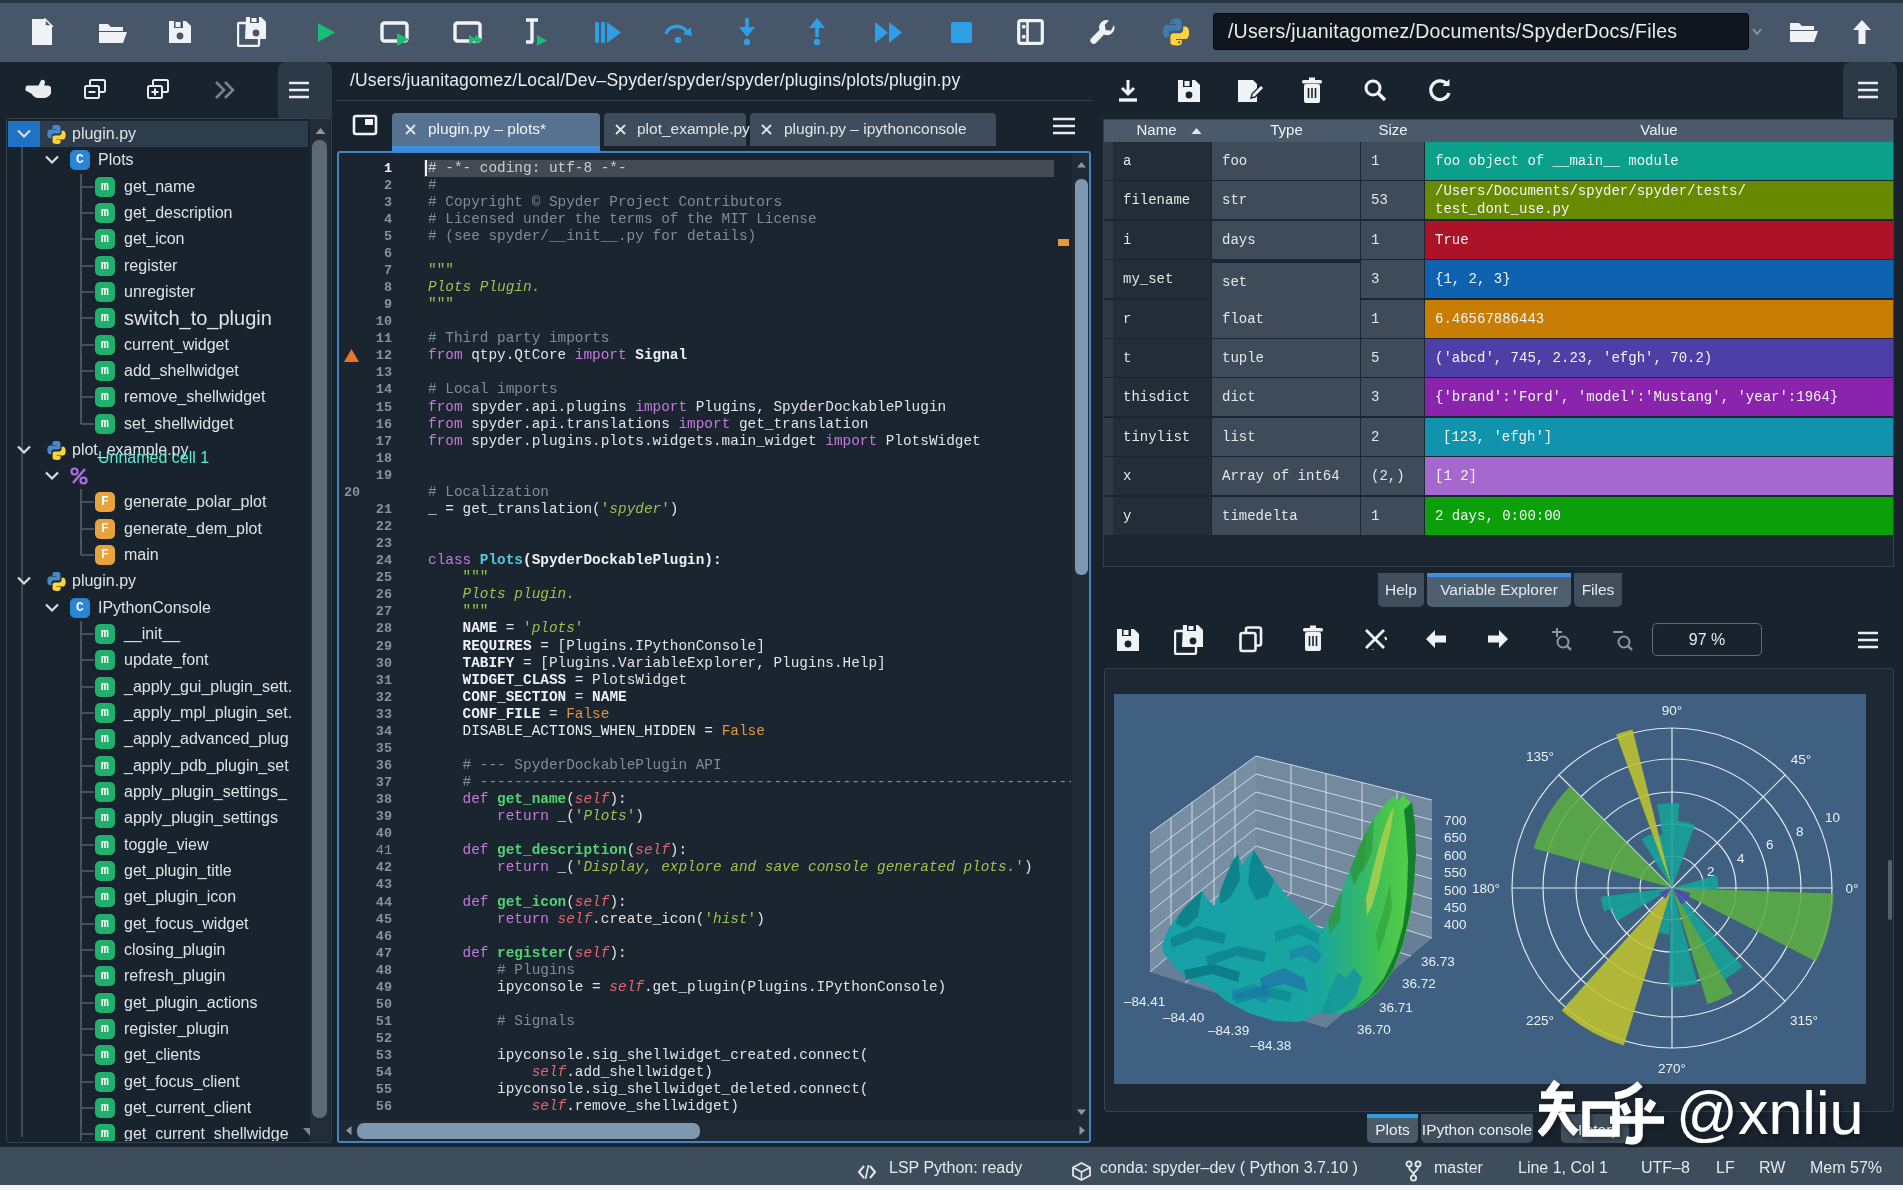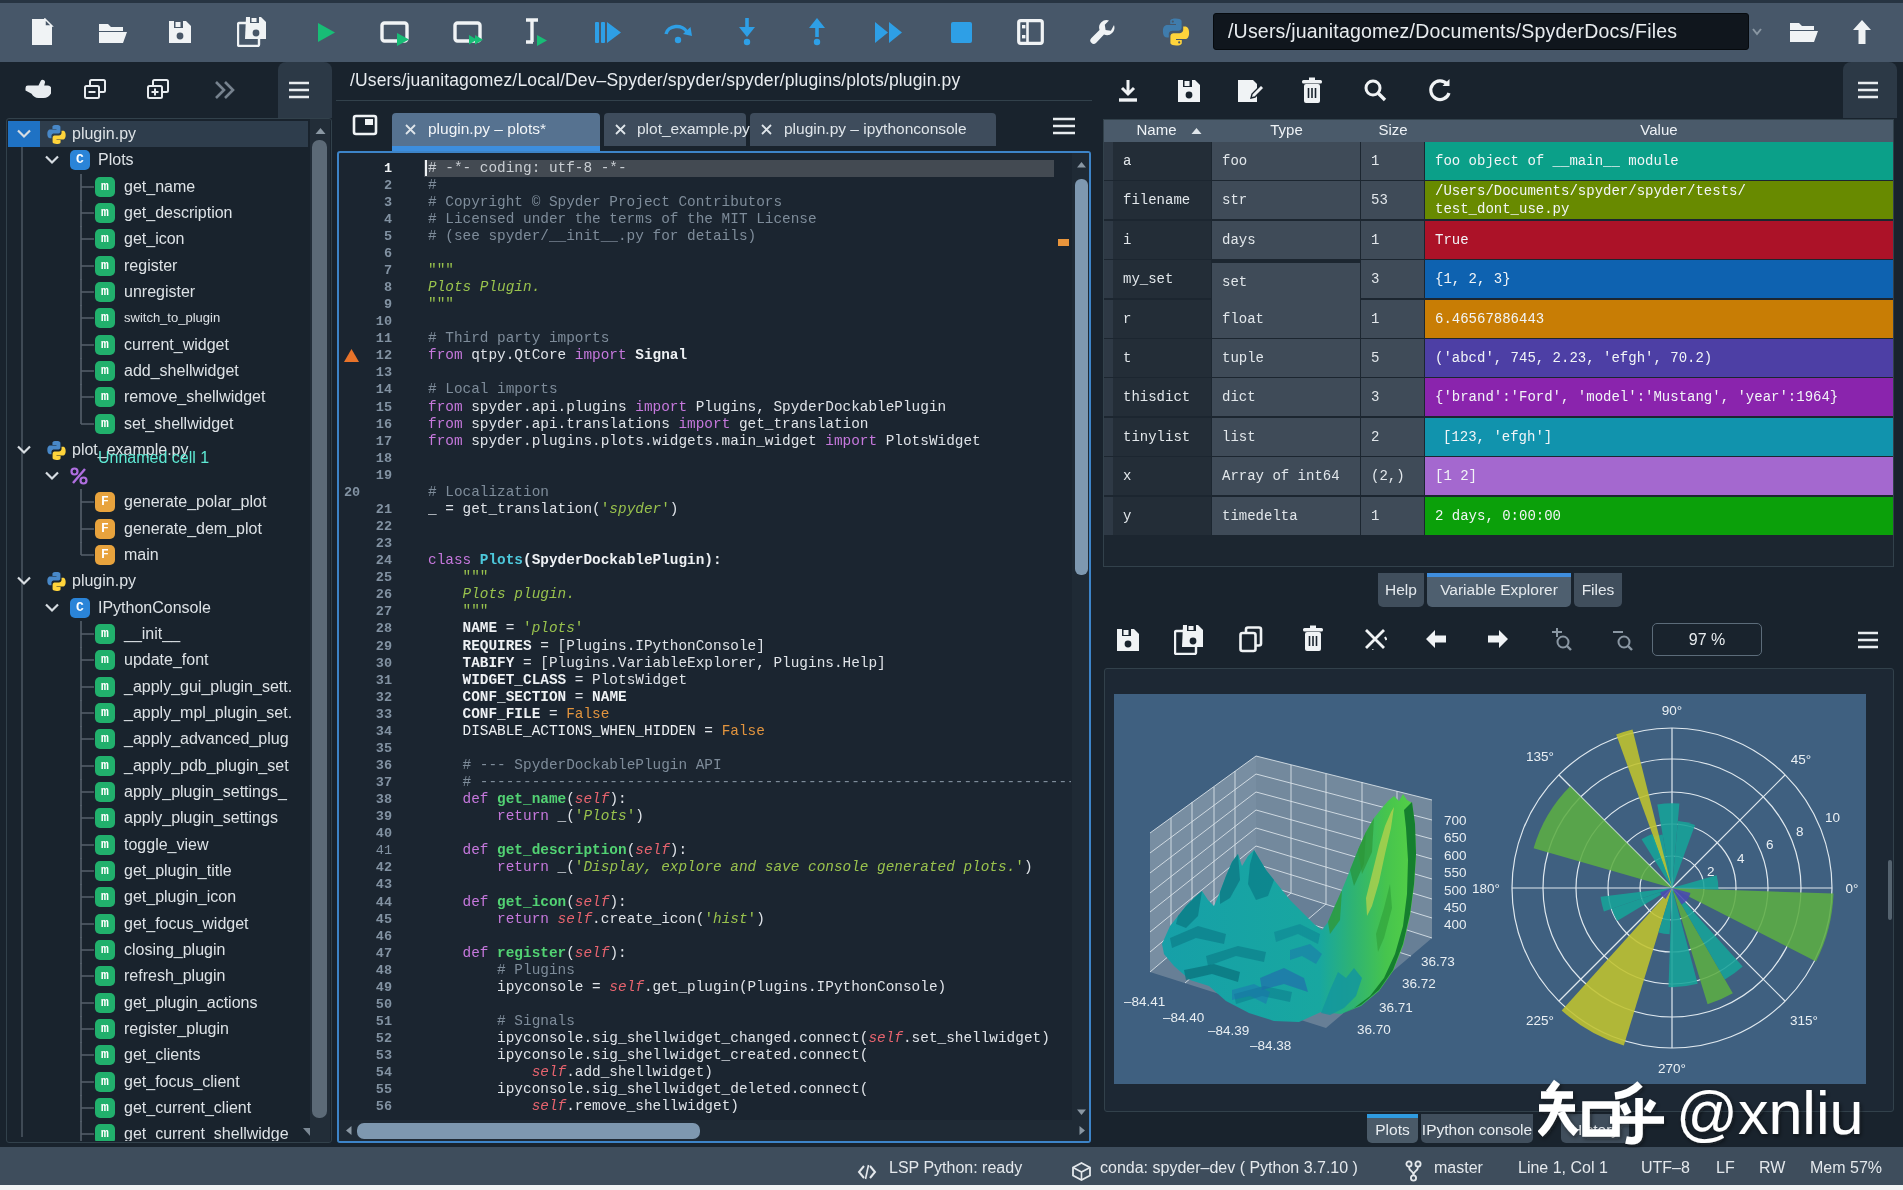--- a/index.html
+++ b/index.html
@@ -183,21 +183,21 @@
     <div class="a" style="left:117px;top:137px;color:#dde2e6;font-size:16px;line-height:20px;white-space:nowrap">register</div>
     <svg class="a" style="left:73px;top:160px" width="18" height="27" viewBox="0 0 18 27">
       <path d="M1 0 v27 M1 13 h13" stroke="#55606b" stroke-width="1.6" fill="none"></path>
     </svg>
     <div class="a" style="left:88px;top:162.92000000000002px;width:20px;height:20px;background:#21b06c;border-radius:5px;color:#fff;font-size:13px;font-weight:bold;text-align:center;line-height:20px;font-family:'Liberation Mono',monospace">m</div>
     <div class="a" style="left:117px;top:163px;color:#dde2e6;font-size:16px;line-height:20px;white-space:nowrap">unregister</div>
     <svg class="a" style="left:73px;top:186px" width="18" height="27" viewBox="0 0 18 27">
       <path d="M1 0 v27 M1 13 h13" stroke="#55606b" stroke-width="1.6" fill="none"></path>
     </svg>
     <div class="a" style="left:88px;top:189.24px;width:20px;height:20px;background:#21b06c;border-radius:5px;color:#fff;font-size:13px;font-weight:bold;text-align:center;line-height:20px;font-family:'Liberation Mono',monospace">m</div>
-    <div class="a" style="left:117px;top:189px;color:#dde2e6;font-size:13px;line-height:20px;white-space:nowrap">switch_to_plugin</div>
+    <div class="a" style="left:117px;top:189px;color:#dde2e6;font-size:20px;line-height:20px;white-space:nowrap">switch_to_plugin</div>
     <svg class="a" style="left:73px;top:213px" width="18" height="27" viewBox="0 0 18 27">
       <path d="M1 0 v27 M1 13 h13" stroke="#55606b" stroke-width="1.6" fill="none"></path>
     </svg>
     <div class="a" style="left:88px;top:215.56px;width:20px;height:20px;background:#21b06c;border-radius:5px;color:#fff;font-size:13px;font-weight:bold;text-align:center;line-height:20px;font-family:'Liberation Mono',monospace">m</div>
     <div class="a" style="left:117px;top:216px;color:#dde2e6;font-size:16px;line-height:20px;white-space:nowrap">current_widget</div>
     <svg class="a" style="left:73px;top:239px" width="18" height="27" viewBox="0 0 18 27">
       <path d="M1 0 v27 M1 13 h13" stroke="#55606b" stroke-width="1.6" fill="none"></path>
     </svg>
     <div class="a" style="left:88px;top:241.88px;width:20px;height:20px;background:#21b06c;border-radius:5px;color:#fff;font-size:13px;font-weight:bold;text-align:center;line-height:20px;font-family:'Liberation Mono',monospace">m</div>
     <div class="a" style="left:117px;top:242px;color:#dde2e6;font-size:16px;line-height:20px;white-space:nowrap">add_shellwidget</div>
@@ -478,21 +478,20 @@
     <div class="a mono" style="left:5px;top:791.7px;width:48px;text-align:right;color:#8292a2;font-weight:bold;font-size:13.5px;line-height:17px">47</div>
     <div class="a mono" style="left:89px;top:791.7px;font-size:14.4px;line-height:17px;white-space:pre"><span style="color:#dfe3e8">    </span><span style="color:#c678dd">def </span><span style="color:#52d273;font-weight:bold">register</span><span style="color:#dfe3e8">(</span><span style="color:#e8646f;font-style:italic">self</span><span style="color:#dfe3e8">):</span></div>
     <div class="a mono" style="left:5px;top:808.8px;width:48px;text-align:right;color:#8292a2;font-weight:bold;font-size:13.5px;line-height:17px">48</div>
     <div class="a mono" style="left:89px;top:808.8px;font-size:14.4px;line-height:17px;white-space:pre"><span style="color:#dfe3e8">        </span><span style="color:#7e8c9a"># Plugins</span></div>
     <div class="a mono" style="left:5px;top:825.9px;width:48px;text-align:right;color:#8292a2;font-weight:bold;font-size:13.5px;line-height:17px">49</div>
     <div class="a mono" style="left:89px;top:825.9px;font-size:14.4px;line-height:17px;white-space:pre"><span style="color:#dfe3e8">        </span><span style="color:#dfe3e8">ipyconsole = </span><span style="color:#e8646f;font-style:italic">self</span><span style="color:#dfe3e8">.get_plugin(Plugins.IPythonConsole)</span></div>
     <div class="a mono" style="left:5px;top:842.9px;width:48px;text-align:right;color:#8292a2;font-weight:bold;font-size:13.5px;line-height:17px">50</div>
     <div class="a mono" style="left:5px;top:860.0px;width:48px;text-align:right;color:#8292a2;font-weight:bold;font-size:13.5px;line-height:17px">51</div>
     <div class="a mono" style="left:89px;top:860.0px;font-size:14.4px;line-height:17px;white-space:pre"><span style="color:#dfe3e8">        </span><span style="color:#7e8c9a"># Signals</span></div>
     <div class="a mono" style="left:5px;top:877.1px;width:48px;text-align:right;color:#8292a2;font-weight:bold;font-size:13.5px;line-height:17px">52</div>
-    <div class="a mono" style="left:89px;top:877.1px;font-size:14.4px;line-height:17px;white-space:pre"><span style="color:#dfe3e8">        </span><span style="color:#dfe3e8">ipyconsole.sig_shellwidget_changed.connect(</span><span style="color:#e8646f;font-style:italic">self</span><span style="color:#dfe3e8">.set_shellwidget)</span></div>
     <div class="a mono" style="left:5px;top:894.1px;width:48px;text-align:right;color:#8292a2;font-weight:bold;font-size:13.5px;line-height:17px">53</div>
     <div class="a mono" style="left:89px;top:894.1px;font-size:14.4px;line-height:17px;white-space:pre"><span style="color:#dfe3e8">        </span><span style="color:#dfe3e8">ipyconsole.sig_shellwidget_created.connect(</span></div>
     <div class="a mono" style="left:5px;top:911.2px;width:48px;text-align:right;color:#8292a2;font-weight:bold;font-size:13.5px;line-height:17px">54</div>
     <div class="a mono" style="left:89px;top:911.2px;font-size:14.4px;line-height:17px;white-space:pre"><span style="color:#dfe3e8">            </span><span style="color:#e8646f;font-style:italic">self</span><span style="color:#dfe3e8">.add_shellwidget)</span></div>
     <div class="a mono" style="left:5px;top:928.3px;width:48px;text-align:right;color:#8292a2;font-weight:bold;font-size:13.5px;line-height:17px">55</div>
     <div class="a mono" style="left:89px;top:928.3px;font-size:14.4px;line-height:17px;white-space:pre"><span style="color:#dfe3e8">        </span><span style="color:#dfe3e8">ipyconsole.sig_shellwidget_deleted.connect(</span></div>
     <div class="a mono" style="left:5px;top:945.3px;width:48px;text-align:right;color:#8292a2;font-weight:bold;font-size:13.5px;line-height:17px">56</div>
     <div class="a mono" style="left:89px;top:945.3px;font-size:14.4px;line-height:17px;white-space:pre"><span style="color:#dfe3e8">            </span><span style="color:#e8646f;font-style:italic">self</span><span style="color:#dfe3e8">.remove_shellwidget)</span></div>
     <svg class="a" style="left:5px;top:196px" width="15" height="13" viewBox="0 0 15 13">
       <path d="M7.5 0 L15 13 H0 z" fill="#e8732a"></path>

